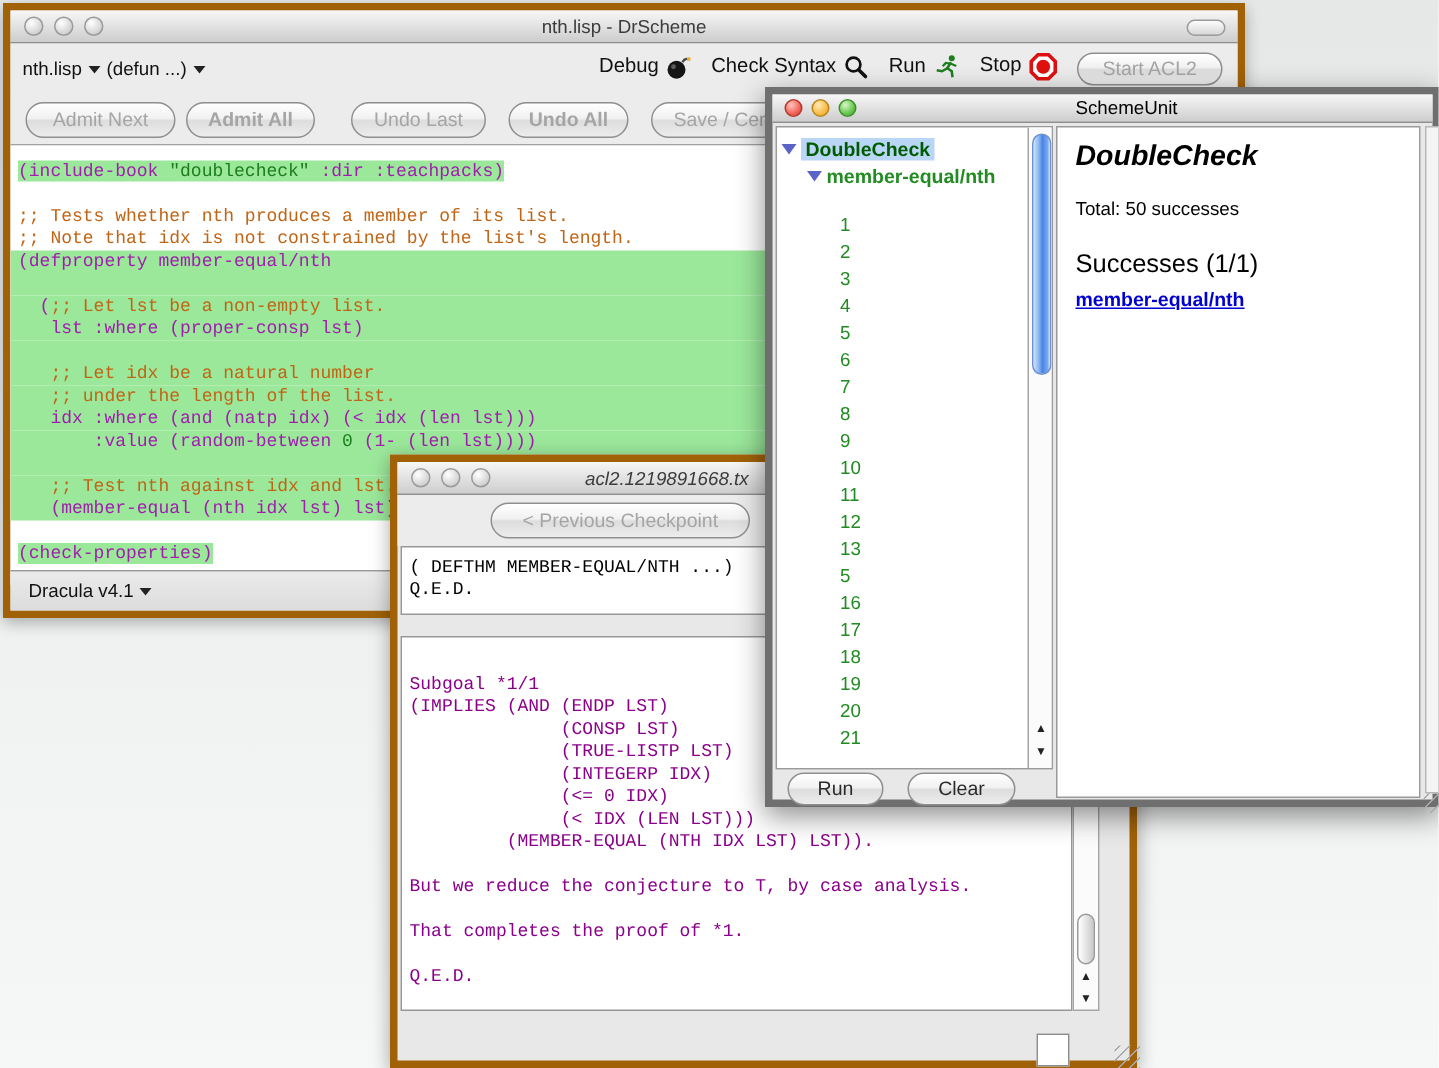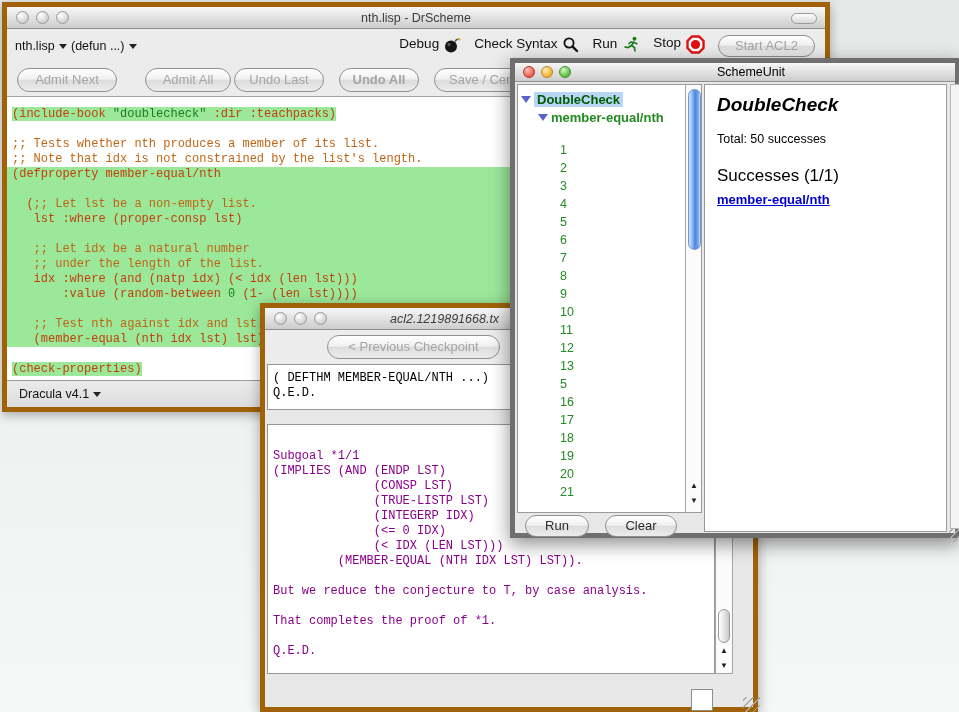--- a/index.html
+++ b/index.html
@@ -32,21 +32,21 @@
   .tool-cluster { position:absolute; right:10px; top:0; height:34px; display:flex; align-items:center; gap:13px; }
   .toolbtn { display:flex; gap:5px; font-size:13.5px; color:#111; }
   .startacl2 { position:relative; width:97px; height:22px; line-height:20px; }
   .draculabar { position:absolute; left:0; top:56px; right:0; height:34px; background:#ececec; border-bottom:1px solid #a2a2a2; }
   .draculabar .capsule { top:5px; height:24px; line-height:22px; }
   .editor { position:absolute; left:0; top:90px; right:0; height:293px; background:#fff; overflow:hidden; cursor:text; }
   .code-lines { padding-top:10px; }
   .cl { height:15px; white-space:pre; padding-left:5px; font:12px/15px "Liberation Mono", monospace; }
   .hl-block { background:#9be89b; }
   .hl-expr { background:#9be89b; }
-  .c-kw { color:#c2410c;margin-top:20px; } .c-str { color:#1c7d1c; } .c-num { color:#1c7d1c; } .c-cm { color:#c06515; }
+  .c-kw { color:#a21caf;margin-top:20px; } .c-str { color:#1c7d1c; } .c-num { color:#1c7d1c; } .c-cm { color:#c06515; }
   .statusbar { position:absolute; left:0; bottom:0; right:0; height:27px; background:linear-gradient(#ebebeb,#dcdcdc); border-top:1px solid #9a9a9a; }
   .statusbar .menu-pop { top:6px; }
 
   
   .win-acl2 { left:260px; top:303px; width:498px; height:409px; box-shadow:0 3px 12px rgba(0,0,0,.35); }
   .win-acl2 .titlebar { height:22px; }
   .win-acl2 .title { left:125px;font-style:italic; }
   .acl2-toolbar { position:absolute; left:0; top:22px; right:0; height:34px; background:#ececec; }
   .prevchk { left:62px; top:5px; width:173px; height:24px; line-height:22px; }
   .pane { position:absolute; left:2px; background:#fff; border:1px solid #979797; font:12px/15px "Liberation Mono", monospace; white-space:pre; overflow:hidden; }
@@ -134,21 +134,21 @@
                 <polygon points="6,1.5 13,1.5 17.5,6 17.5,13 13,17.5 6,17.5 1.5,13 1.5,6" fill="#fff" stroke="#e01010" stroke-width="2.4"></polygon>
                 <circle cx="9.5" cy="9.5" r="4.6" fill="#e01010"></circle>
               </svg></span>
         </span>
         <span class="capsule dim startacl2">Start ACL2</span>
       </div>
     </div>
 
     <div class="draculabar">
       <span class="capsule dim" style="left:10px;  width:100px;">Admit Next</span>
-      <span class="capsule dim" style="left:138px; width:86px;">Admit All</span>
+      <span class="capsule dim" style="left:117px; width:86px;font-weight:bold;">Admit All</span>
       <span class="capsule dim" style="left:227px; width:90px;">Undo Last</span>
       <span class="capsule dim" style="left:332px; width:80px;font-weight:bold;">Undo All</span>
       <span class="capsule dim" style="left:427px; width:95px;text-align:center;">Save / Cert</span>
     </div>
 
     <div class="editor">
       <div class="code-lines">
           <div class="cl"><span class="hl-expr"><span class="c-kw">(include-book </span><span class="c-str">"doublecheck"</span><span class="c-kw"> :dir :teachpacks)</span></span></div>
           <div class="cl"><span></span></div>
           <div class="cl"><span><span class="c-cm">;; Tests whether nth produces a member of its list.</span></span></div>

